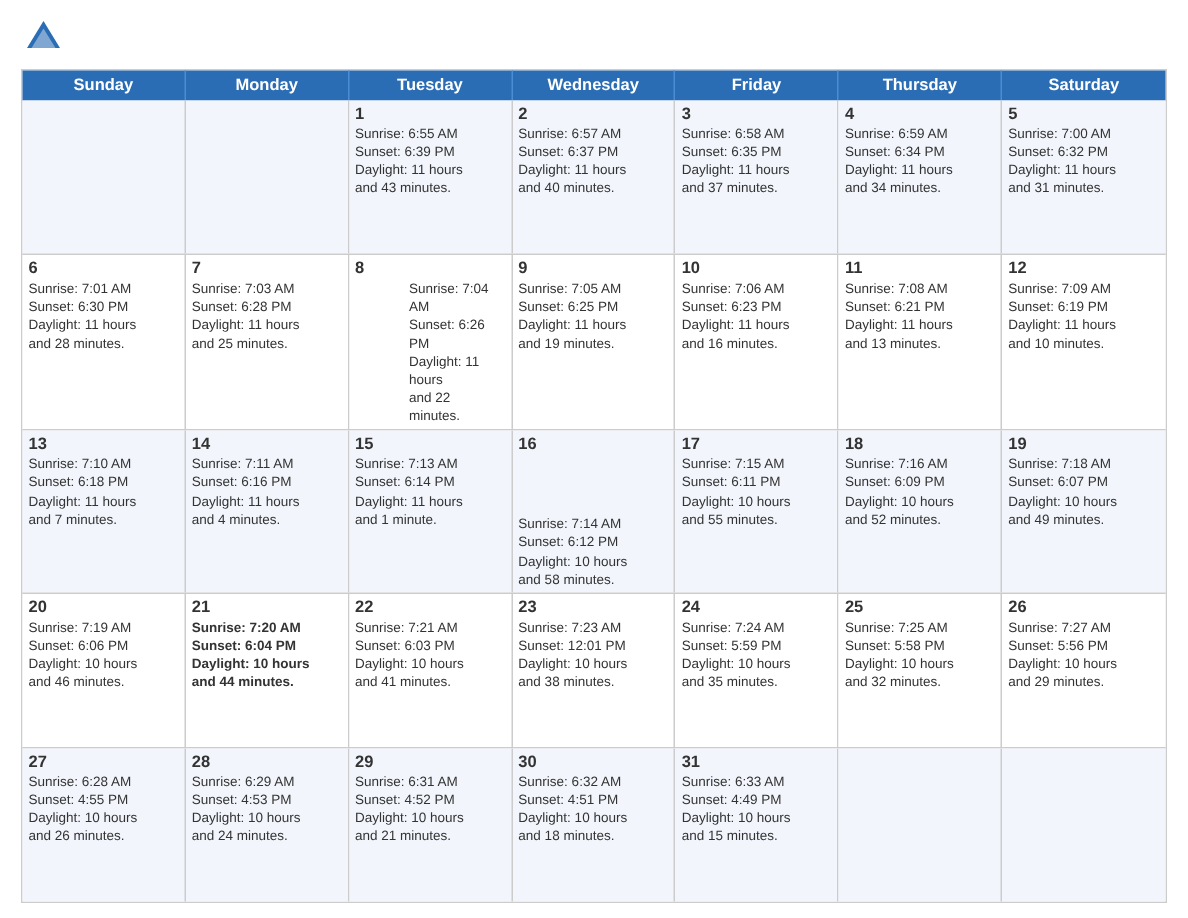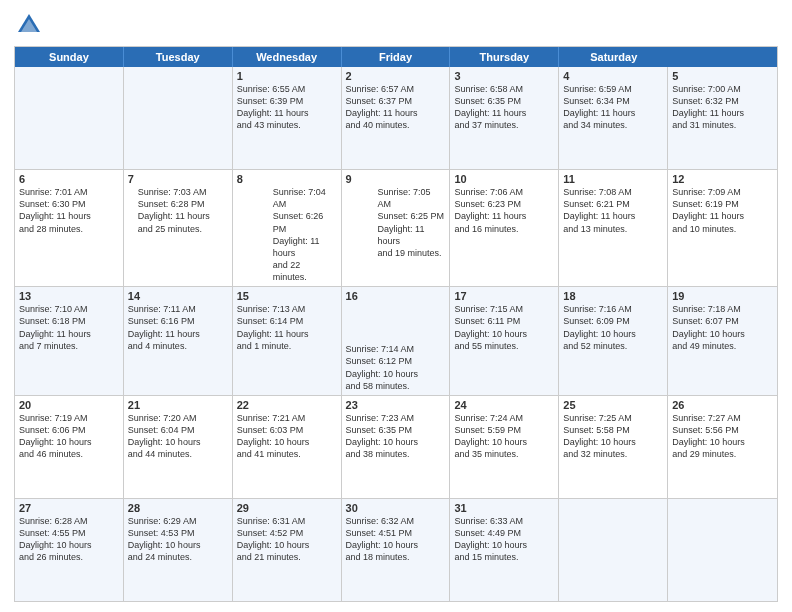--- a/index.html
+++ b/index.html
@@ -132,20 +132,21 @@
     </div>
     <div class="title-area">
       <div class="month-title"></div>
       <div class="subtitle"></div>
     </div>
   </div>
 
   <div class="calendar">
     <div class="cal-header" id="cal-header">
         <div class="cal-header-cell">Sunday</div>
+        <div class="cal-header-cell">Monday</div>
         <div class="cal-header-cell">Tuesday</div>
         <div class="cal-header-cell">Wednesday</div>
         <div class="cal-header-cell">Friday</div>
         <div class="cal-header-cell">Thursday</div>
         <div class="cal-header-cell">Saturday</div>
       </div>
     <div class="cal-body" id="cal-body">
         <div class="cal-row">
           <div class="cal-cell empty alt-row"></div>
           <div class="cal-cell empty alt-row"></div>
@@ -188,35 +189,35 @@
         <div class="cal-row">
           <div class="cal-cell">
             <span class="day-num">6</span>
             <div class="cell-text" style="white-space: pre-line;">Sunrise: 7:01 AM
 Sunset: 6:30 PM
 Daylight: 11 hours
 and 28 minutes.</div>
           </div>
           <div class="cal-cell">
             <span class="day-num">7</span>
-            <div class="cell-text" style="white-space: pre-line; margin-left: 10px;">Sunrise: 7:03 AM
+            <div class="cell-text" style="white-space: pre-line;">Sunrise: 7:03 AM
 Sunset: 6:28 PM
 Daylight: 11 hours
 and 25 minutes.</div>
           </div>
           <div class="cal-cell">
             <span class="day-num">8</span>
             <div class="cell-text" style="white-space: pre-line; margin-left: 36px;">Sunrise: 7:04 AM
 Sunset: 6:26 PM
 Daylight: 11 hours
 and 22 minutes.</div>
           </div>
           <div class="cal-cell">
             <span class="day-num">9</span>
-            <div class="cell-text" style="white-space: pre-line; margin-left: 32px;">Sunrise: 7:05 AM
+            <div class="cell-text" style="white-space: pre-line;">Sunrise: 7:05 AM
 Sunset: 6:25 PM
 Daylight: 11 hours
 and 19 minutes.</div>
           </div>
           <div class="cal-cell">
             <span class="day-num">10</span>
             <div class="cell-text" style="white-space: pre-line;">Sunrise: 7:06 AM
 Sunset: 6:23 PM
 Daylight: 11 hours
 and 16 minutes.</div>
@@ -290,36 +291,36 @@
         <div class="cal-row">
           <div class="cal-cell">
             <span class="day-num">20</span>
             <div class="cell-text" style="white-space: pre-line;">Sunrise: 7:19 AM
 Sunset: 6:06 PM
 Daylight: 10 hours
 and 46 minutes.</div>
           </div>
           <div class="cal-cell">
             <span class="day-num">21</span>
-            <div class="cell-text" style="white-space: pre-line;">Sunrise: 7:20 AM
+            <div class="cell-text" style="white-space: pre-line; font-weight: bold;">Sunrise: 7:20 AM
 Sunset: 6:04 PM
 Daylight: 10 hours
 and 44 minutes.</div>
           </div>
           <div class="cal-cell">
             <span class="day-num">22</span>
             <div class="cell-text" style="white-space: pre-line;">Sunrise: 7:21 AM
 Sunset: 6:03 PM
 Daylight: 10 hours
 and 41 minutes.</div>
           </div>
           <div class="cal-cell">
             <span class="day-num">23</span>
             <div class="cell-text" style="white-space: pre-line;">Sunrise: 7:23 AM
-Sunset: 6:35 PM
+Sunset: 12:01 PM
 Daylight: 10 hours
 and 38 minutes.</div>
           </div>
           <div class="cal-cell">
             <span class="day-num">24</span>
             <div class="cell-text" style="white-space: pre-line;">Sunrise: 7:24 AM
 Sunset: 5:59 PM
 Daylight: 10 hours
 and 35 minutes.</div>
           </div>

